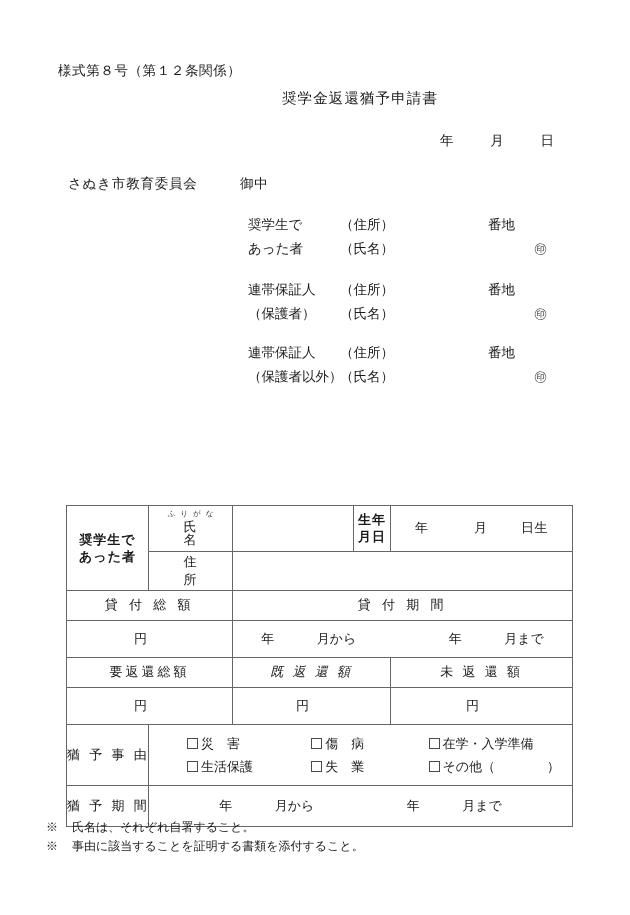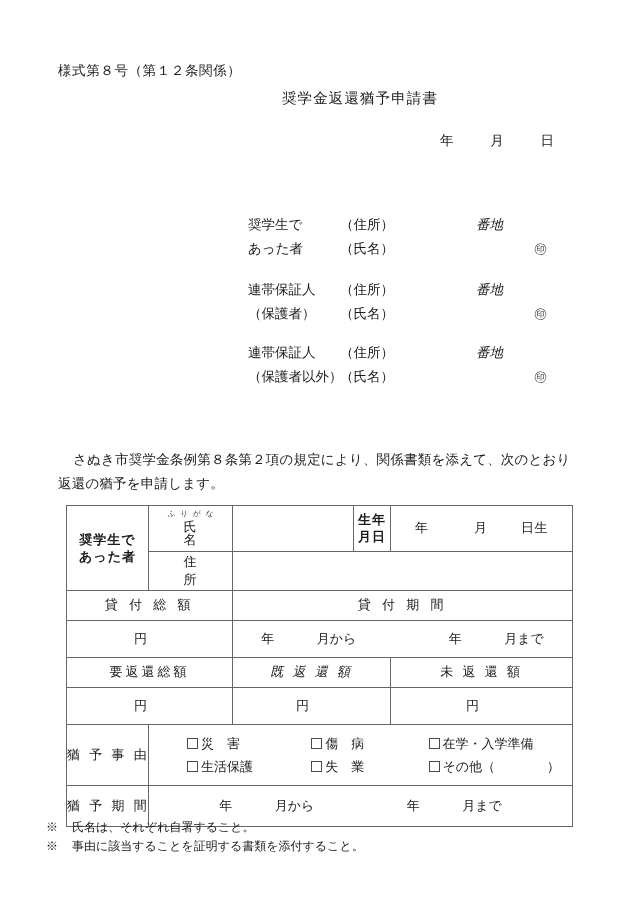--- a/index.html
+++ b/index.html
@@ -82,23 +82,22 @@
     top: 0;
     width: 92px;
   }
   .party-field {
     position: absolute;
     left: 92px;
     top: 0;
   }
   .party-banchi {
     position: absolute;
-    left: 228px;
+    left: 240px;
     top: 0;
-    font-style: italic;
   }
   .party-seal {
     position: absolute;
     left: 286px;
     top: 0;
     font-size: 13px;
   }
 
   
   .body-text {
@@ -239,20 +238,25 @@
   <div class="doc-title">奨学金返還猶予申請書</div>
 
   <div class="date-line">
     <span>年</span>
     <span class="sp"></span>
     <span>月</span>
     <span class="sp"></span>
     <span>日</span>
   </div>
 
+  <div class="addressee">
+    <span>さぬき市教育委員会</span>
+    <span class="gap"></span>
+    <span>御中</span>
+  </div>
 
   <div class="party" style="top:213px;">
     <div class="party-row">
       <span class="party-role">奨学生で</span>
       <span class="party-field">（住所）</span>
       <span class="party-banchi">番地</span>
     </div>
     <div class="party-row">
       <span class="party-role">あった者</span>
       <span class="party-field">（氏名）</span>
@@ -279,21 +283,20 @@
       <span class="party-field">（住所）</span>
       <span class="party-banchi">番地</span>
     </div>
     <div class="party-row">
       <span class="party-role">（保護者以外）</span>
       <span class="party-field">（氏名）</span>
       <span class="party-seal">㊞</span>
     </div>
   </div>
 
-  <div class="body-text">さぬき市奨学金条例第８条第２項の規定により、関係書類を添えて、次のとおり返還の猶予を申請します。</div>
 
   <table class="form-table">
     <colgroup>
       <col style="width:82px;">
       <col style="width:84px;">
       <col style="width:121px;">
       <col style="width:37px;">
       <col style="width:182px;">
     </colgroup>
     <tbody>

